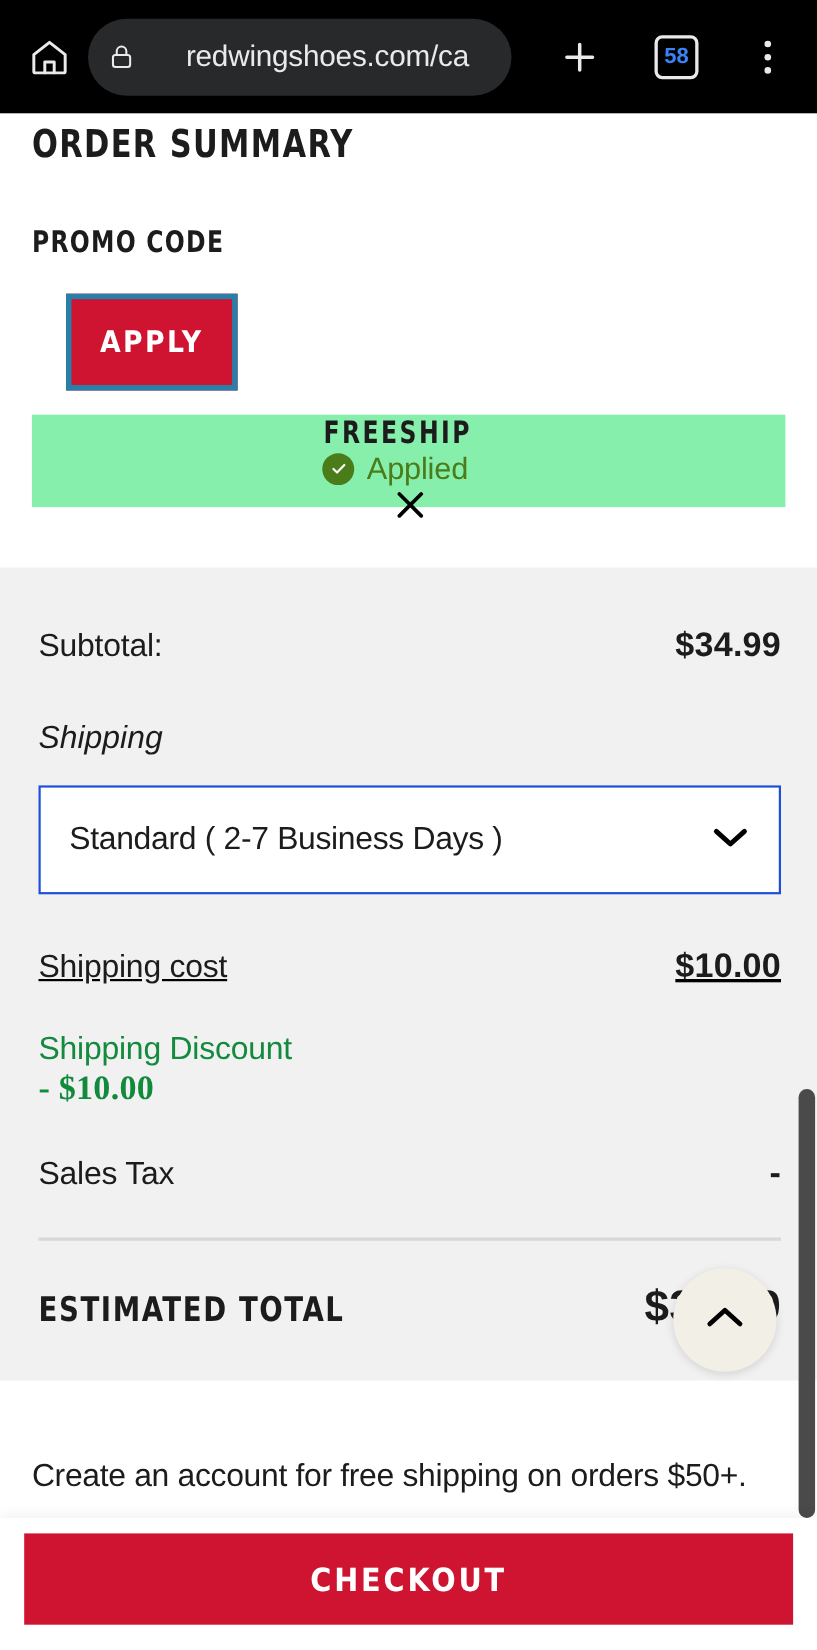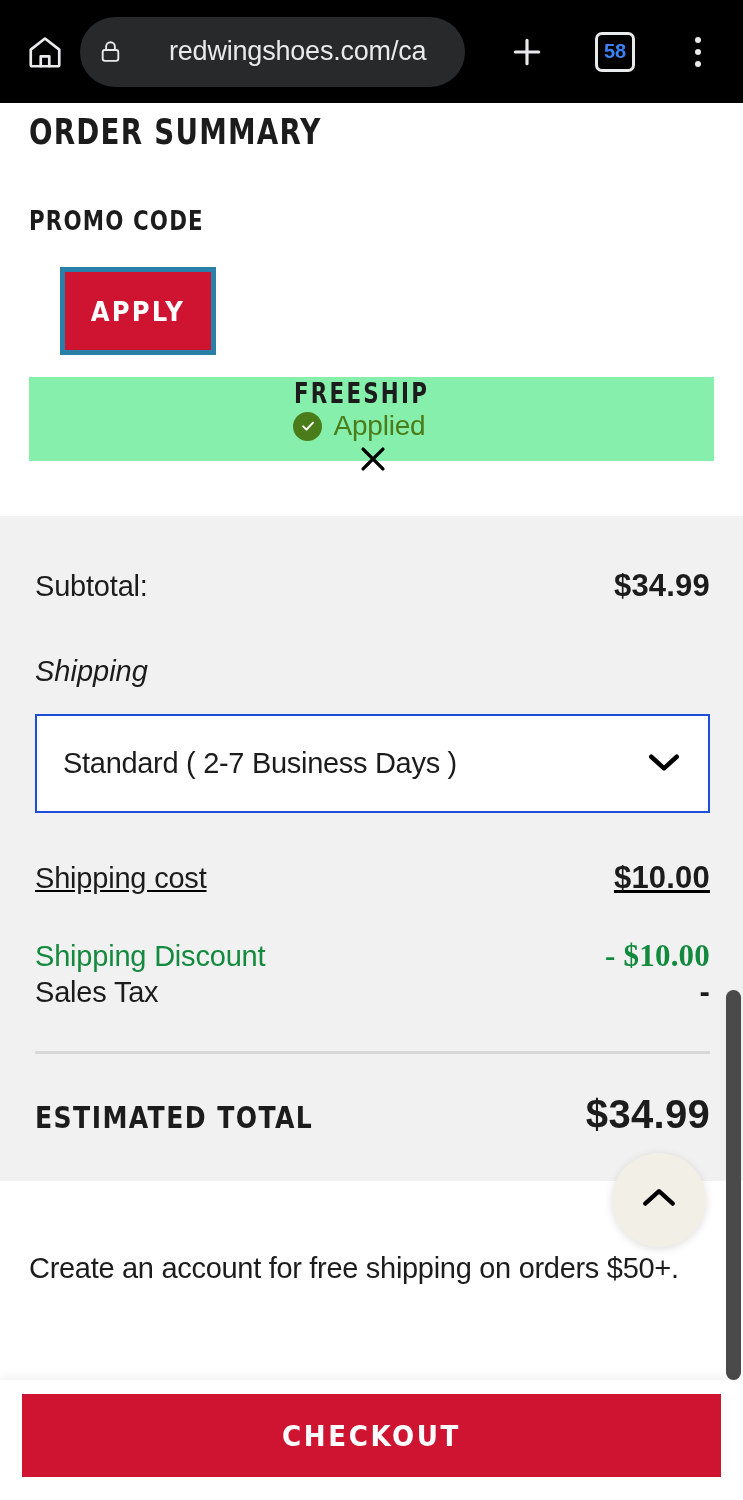--- a/index.html
+++ b/index.html
@@ -103,22 +103,22 @@
   .tvalue.green{ color:#128a3e;font-family:Liberation Serif, serif; }
 
   .ship-label{ font-size:29px; color:#1c1c1c; margin-top:51px;font-style:italic; }
   .ship-select{
     margin-top:26px; height:99px; background:#fff; border:2px solid #1d4ed8;
     display:flex; align-items:center; padding:0 25px 0 26px; cursor:pointer;
   }
   .ship-select-text{ flex:1; font-size:29px; color:#1c1c1c; letter-spacing:-0.3px; }
 
   .row-shipcost{ margin-top:47px;text-decoration:underline; }
-  .row-shipdisc{ margin-top:42px; }
-  .row-salestax{ }
+  .row-shipdisc{ margin-top:42px;flex-direction:column; }
+  .row-salestax{ margin-top:41px; }
   .divider{ height:3px; background:#d8d8d8; margin-top:41px; }
   .row-total{ margin-top:38px; }
   .total-label{
     font-family:"Liberation Sans Narrow","DejaVu Sans Condensed","Liberation Sans",sans-serif;
     font-size:31px; font-weight:700; letter-spacing:1.6px; color:#1c1c1c;
     transform:scaleX(0.9); transform-origin:left center;
   }
   .total-value{ font-size:40px; font-weight:700; color:#1c1c1c; letter-spacing:0.3px; }
 
   .account-note{

